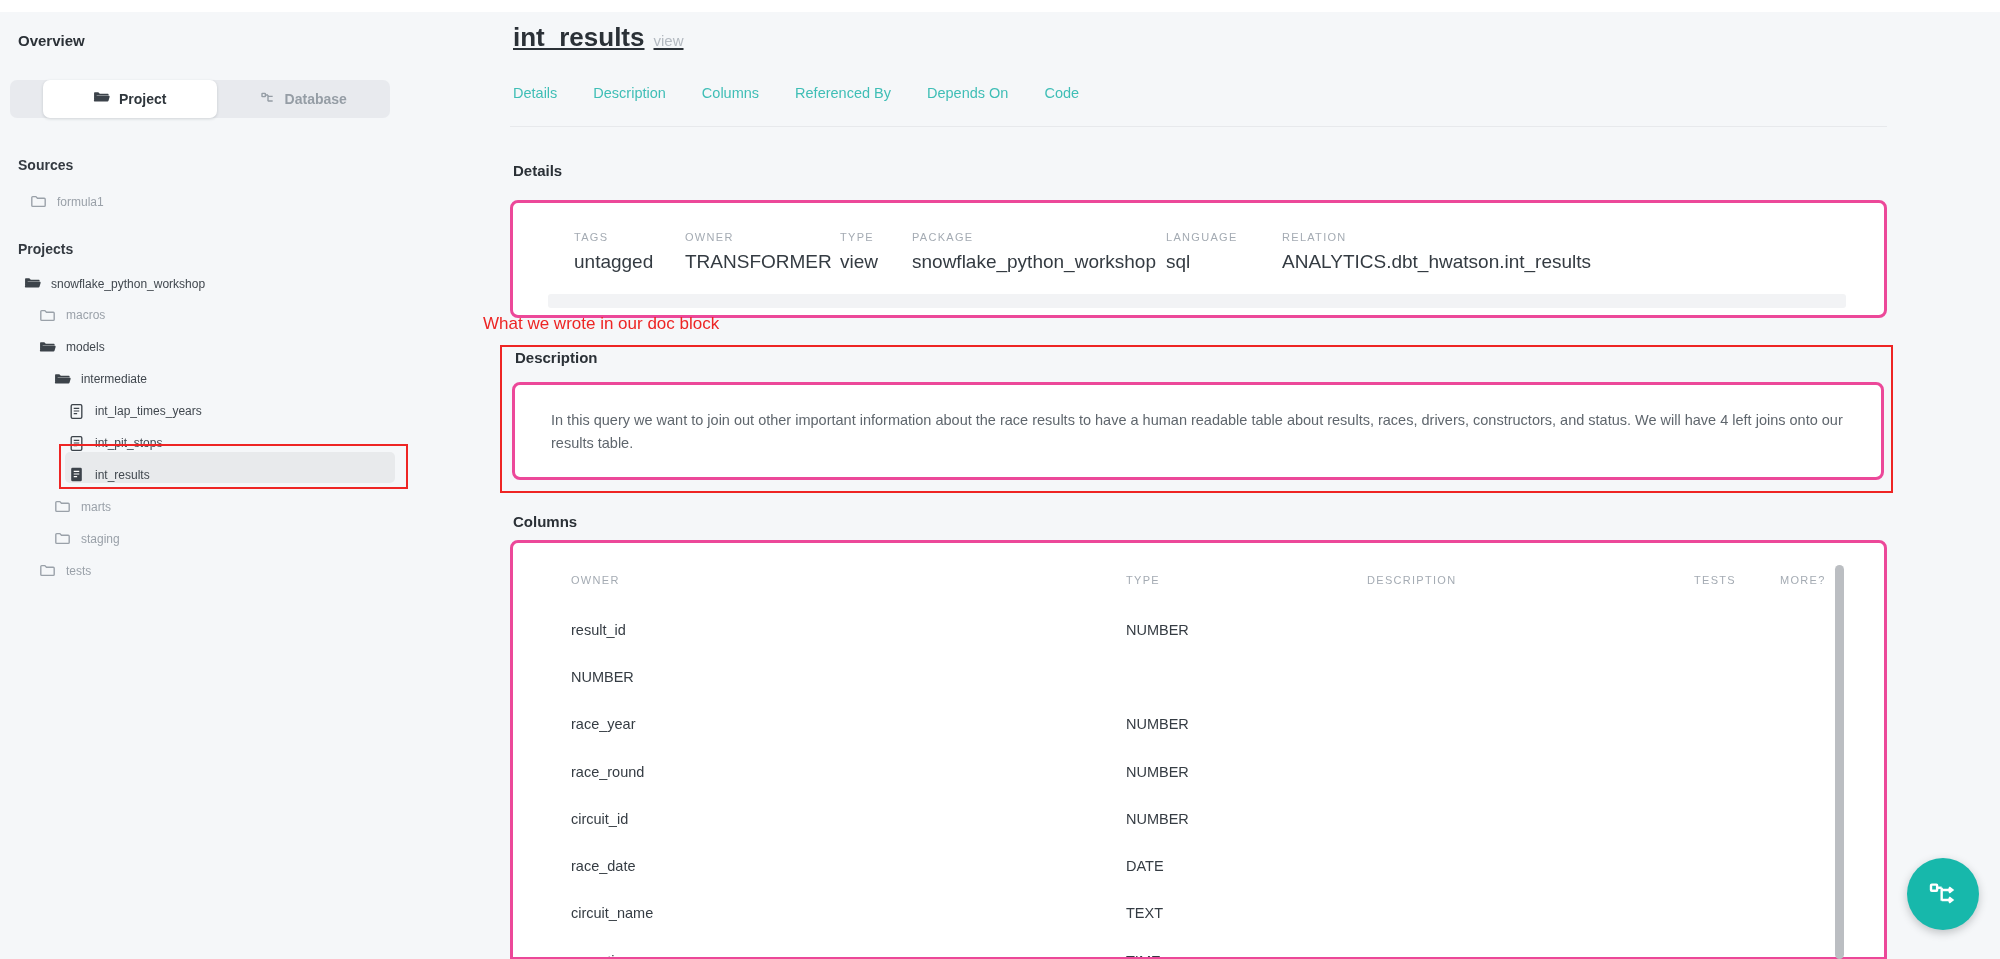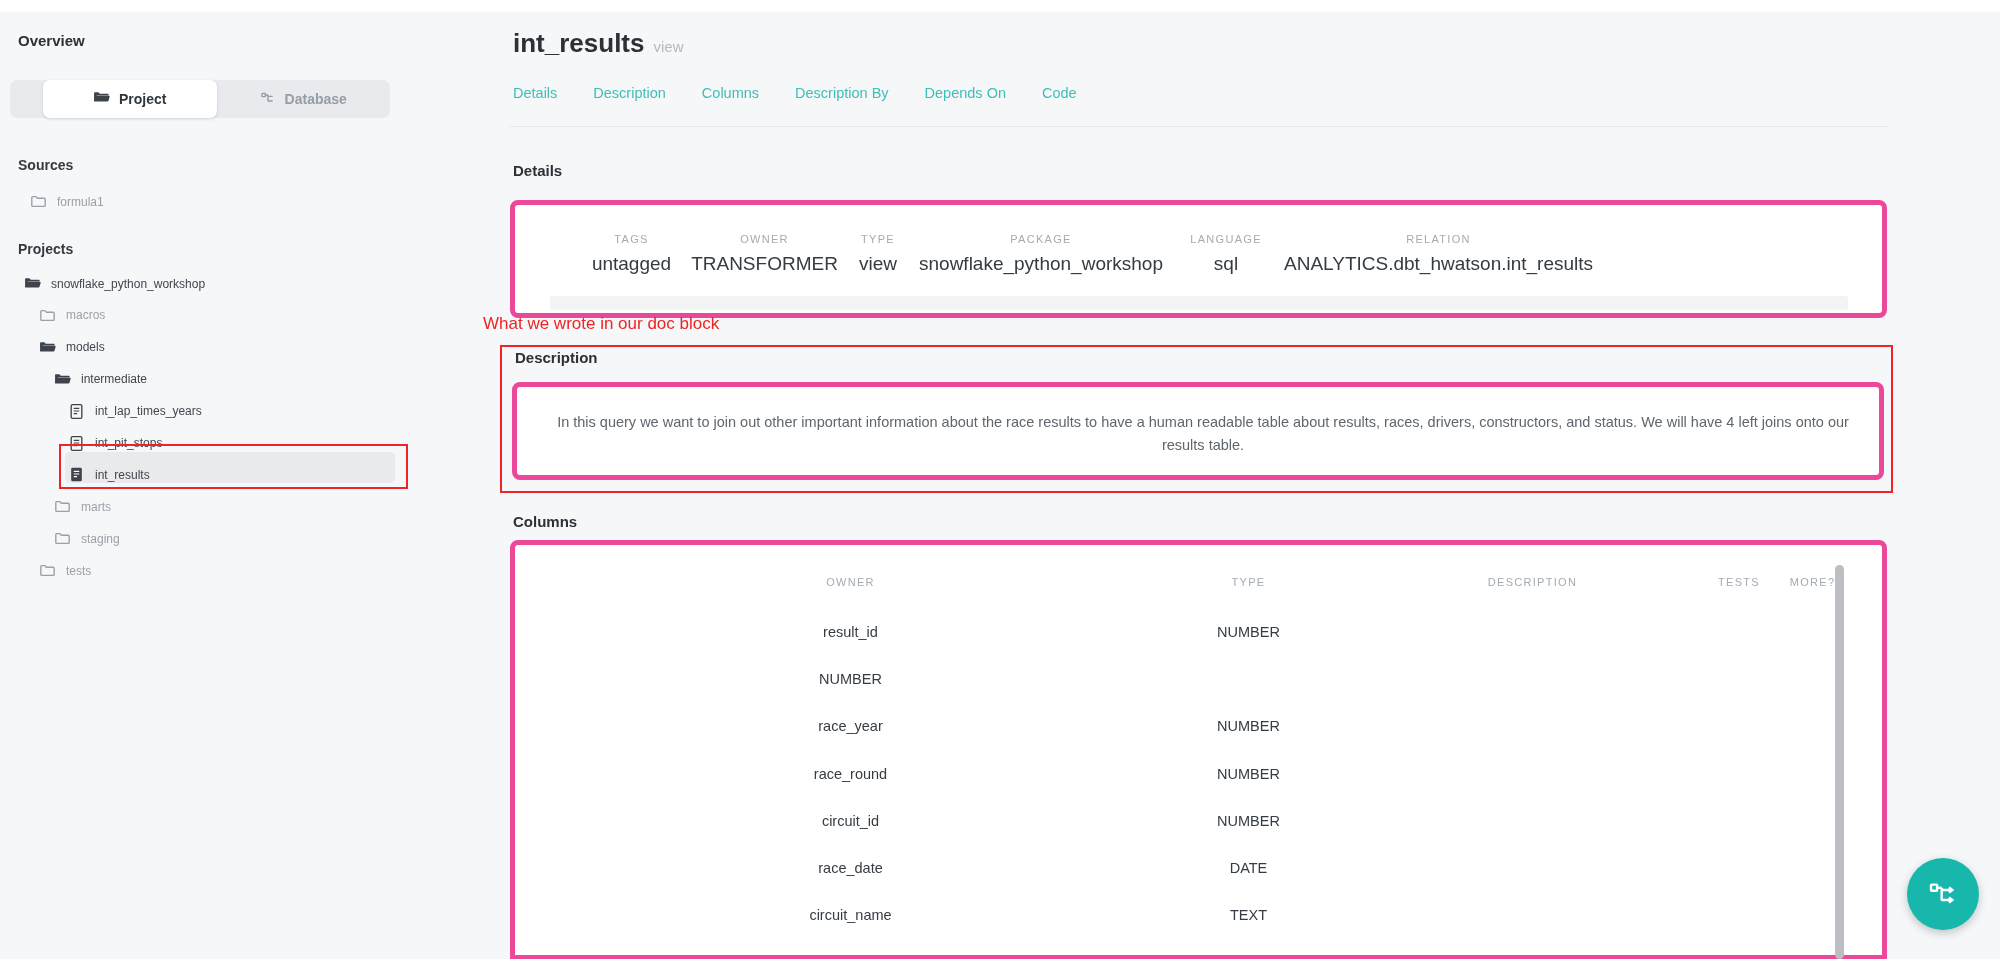--- a/index.html
+++ b/index.html
@@ -21,28 +21,28 @@
   .toggle .seg.active { background:#ffffff; color:#2f363c; box-shadow:0 1px 3px rgba(40,50,60,.18); }
   .side-section { position:absolute; left:18px; font-size:14px; font-weight:700; color:#343a41; }
   .side-row { position:absolute; height:31px; display:flex; align-items:center; gap:10px; font-size:12px; white-space:nowrap; cursor:pointer;margin-top:8px; }
   .side-row.muted { color:#9aa1a9; }
   .side-row.active { color:#40474e; }
   .side-row .ic { width:17px; height:17px; flex:0 0 17px; display:flex; align-items:center; }
   .sel-bg { position:absolute; left:65px; top:440px; width:330px; height:31px; background:#e8eaec; border-radius:5px; }
   .red-box-side { position:absolute; left:59px; top:432px; width:349px; height:45px; border:2px solid #ee2524; pointer-events:none; }
 
   
-  .main-title { position:absolute; left:513px; top:28px; font-size:26px; font-weight:700; color:#2b3137; }
+  .main-title { position:absolute; left:513px; top:22px; font-size:26px; font-weight:700; color:#2b3137;text-decoration:underline; }
   .main-title .sub { font-size:15px; font-weight:400; color:#b4bac1; margin-left:9px; }
   .tabs { position:absolute; left:513px; top:85px; display:flex; gap:36px; }
   .tabs .tab { font-size:14.5px; color:#3fbeb6; cursor:pointer; }
   .tabs-divider { position:absolute; left:510px; top:126px; width:1377px; height:1px; background:#e7e9ec; }
 
   .sec-head { position:absolute; font-size:15px; font-weight:700; color:#2b3137; }
-  .card { position:absolute; background:#ffffff; border:5px solid #ec4899; border-radius:8px;text-align:center; }
+  .card { position:absolute; background:#ffffff; border:3px solid #ec4899; border-radius:8px; }
 
   
   .details-card { left:510px; top:200px; width:1377px; height:118px; }
   .fields { position:absolute; left:61px; top:28px; display:flex; }
   .field { display:flex; flex-direction:column; gap:8px; }
   .field .lab { font-size:11px; letter-spacing:1.3px; color:#a4abb3; font-weight:400; }
   .field .val { font-size:19px; color:#343b42; }
   .field:nth-child(1){ width:111px; } .field:nth-child(2){ width:155px; }
   .field:nth-child(3){ width:72px; }  .field:nth-child(4){ width:254px; }
   .field:nth-child(5){ width:116px; }
@@ -200,21 +200,21 @@
 </div>
 
 <div class="main-title">
   <span>int_results</span><span class="sub">view</span>
 </div>
 
 <div class="tabs" id="tabs">
     <span class="tab">Details</span>
     <span class="tab">Description</span>
     <span class="tab">Columns</span>
-    <span class="tab">Description By</span>
+    <span class="tab">Referenced By</span>
     <span class="tab">Depends On</span>
     <span class="tab">Code</span>
   </div>
 <div class="tabs-divider"></div>
 
 <div class="sec-head" style="left:513px; top:162px;">Details</div>
 <div class="card details-card">
   <div class="fields" id="details-fields">
       <div class="field">
         <span class="lab">TAGS</span>

